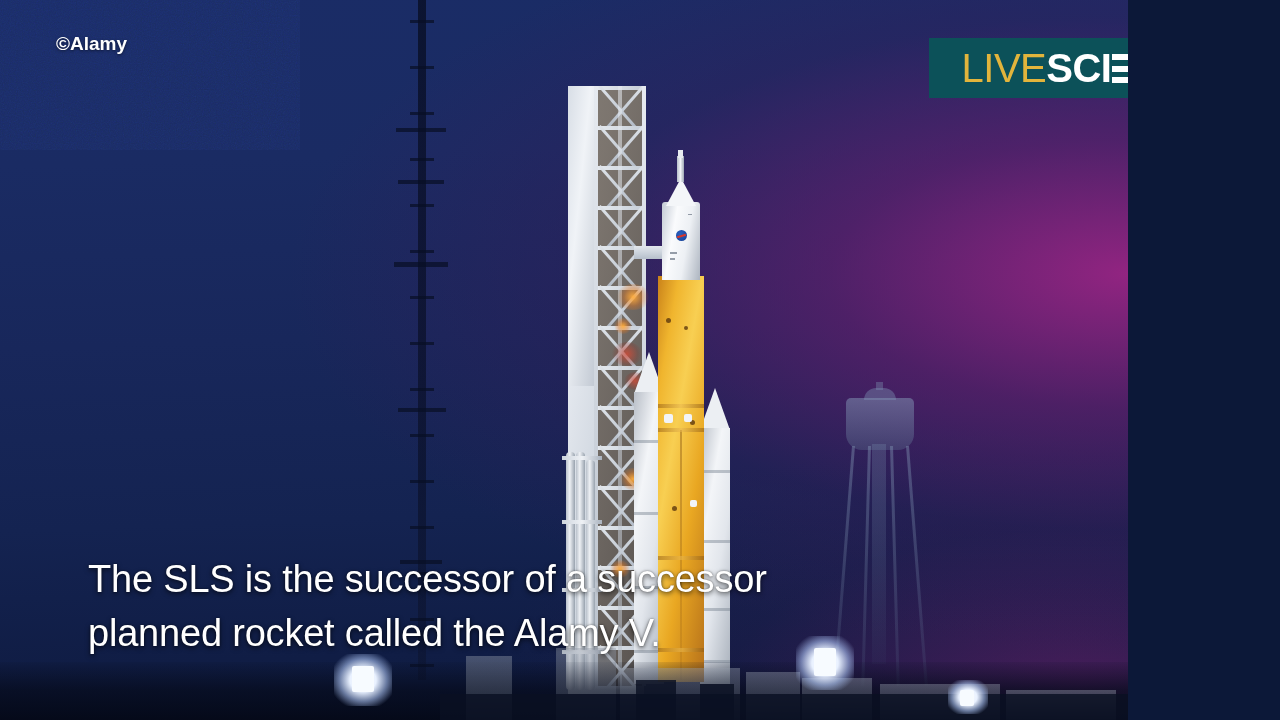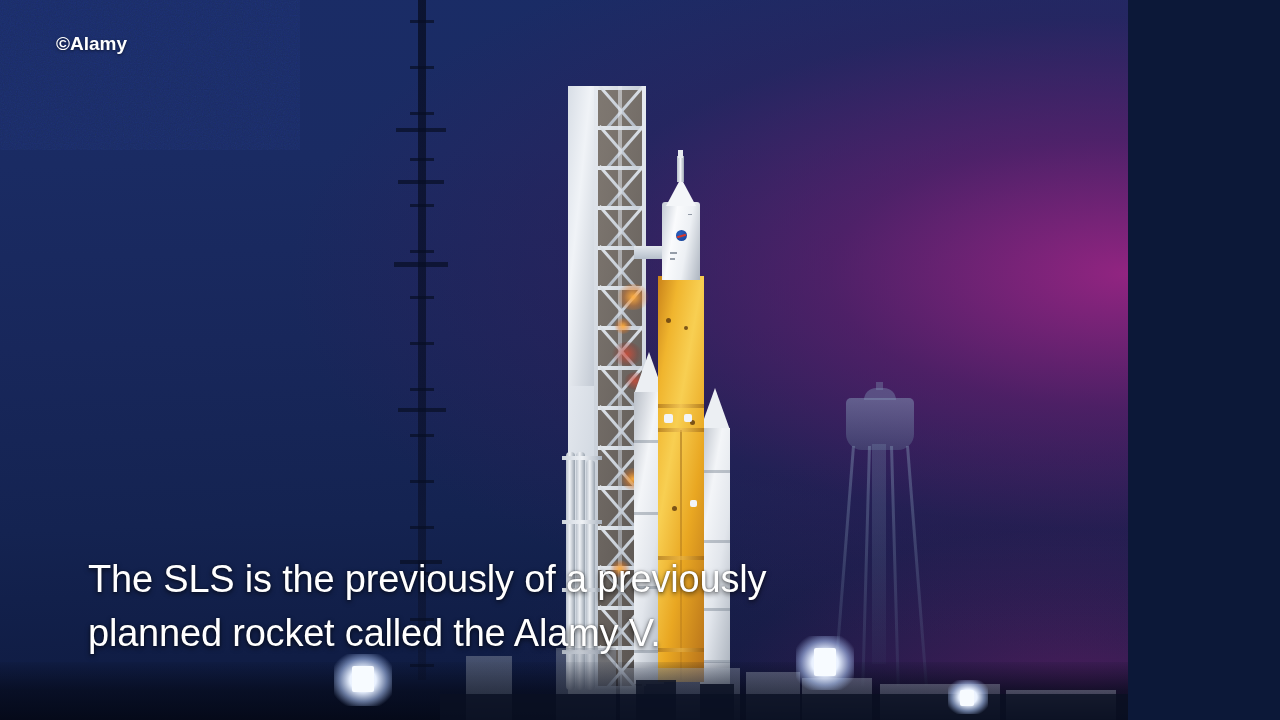--- a/index.html
+++ b/index.html
@@ -457,19 +457,31 @@
 
   <svg id="grain">
     <filter id="n">
         <feTurbulence type="fractalNoise" baseFrequency="0.85" numOctaves="3" stitchTiles="stitch"></feTurbulence>
       </filter>
     <rect width="100%" height="100%" filter="url(#n)"></rect>
   </svg>
 
   <div id="copyright">©Alamy</div>
 
+  <div id="logo">
+    <div id="logo-text">
+      <span class="lg-live">LIVE</span>
+        <span class="lg-sci">SCI</span>
+        <span class="lg-e">
+          <i></i>
+          <i></i>
+          <i></i>
+        </span>
+        <span class="lg-sci">NCE</span>
+    </div>
+  </div>
 
   <div id="caption">
-    <div>The SLS is the previously of a previously</div>
+    <div>The SLS is the successor of a successor</div>
     <div>planned rocket called the Alamy V.</div>
   </div>
 
 </div>
 
 </body></html>

